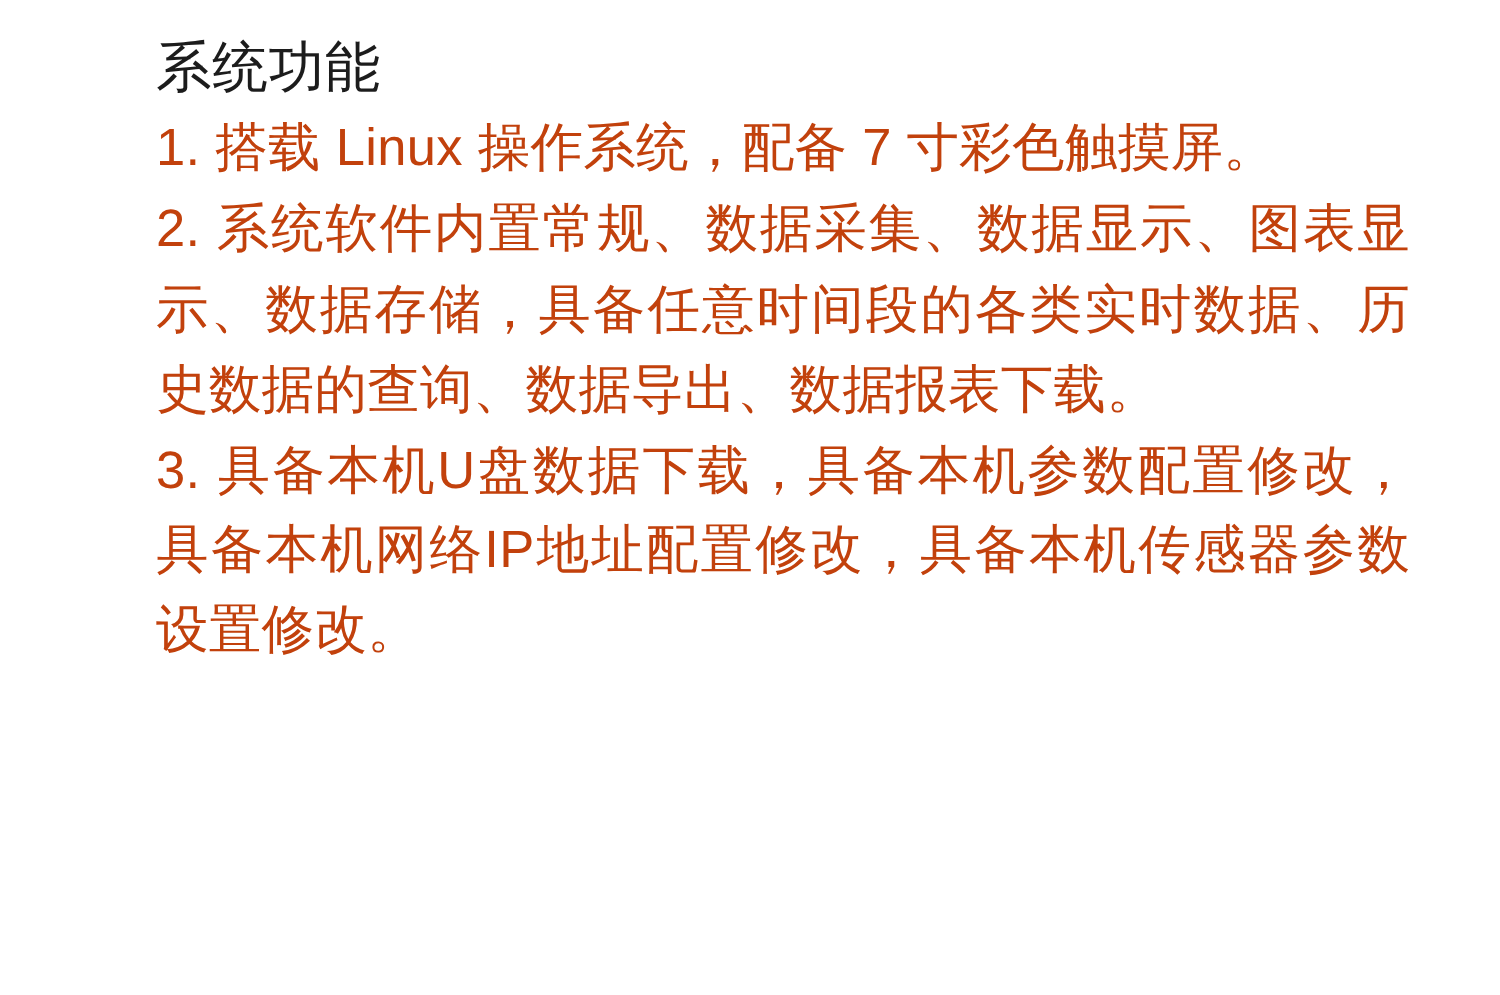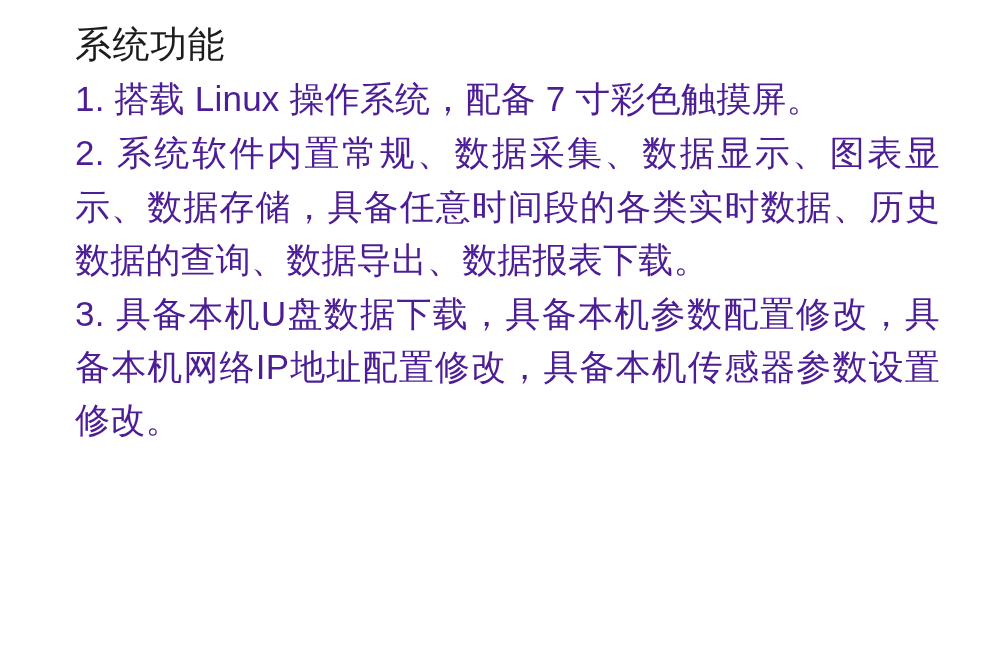--- a/index.html
+++ b/index.html
@@ -11,36 +11,36 @@
     height: 663px;
     background: #ffffff;
     font-family: "Liberation Sans", "DejaVu Sans", sans-serif;
     color: #1a1a1a;
     overflow: hidden;
   }
   .page {
     box-sizing: border-box;
     width: 1000px;
     height: 663px;
-    padding: 22px 60px 0 75px;
+    padding: 22px 60px 0 104px;
   }
   .doc-title {
     font-size: 37px;
     line-height: 1.25;
     font-weight: 400;
     letter-spacing: 0.5px;
     color: #1c1c1c;
     margin: 0 0 4px 0;
   }
   .para {
     font-size: 35px;
     line-height: 1.52;
     font-weight: 400;
     letter-spacing: 0.2px;
-    color: #4c1d95;
+    color: #c2410c;
     margin: 0;
     text-align: justify;
     text-justify: inter-character;
     word-break: break-all;
   }
   .para + .para {
     margin-top: 1px;
   }
 </style>
 </head>

